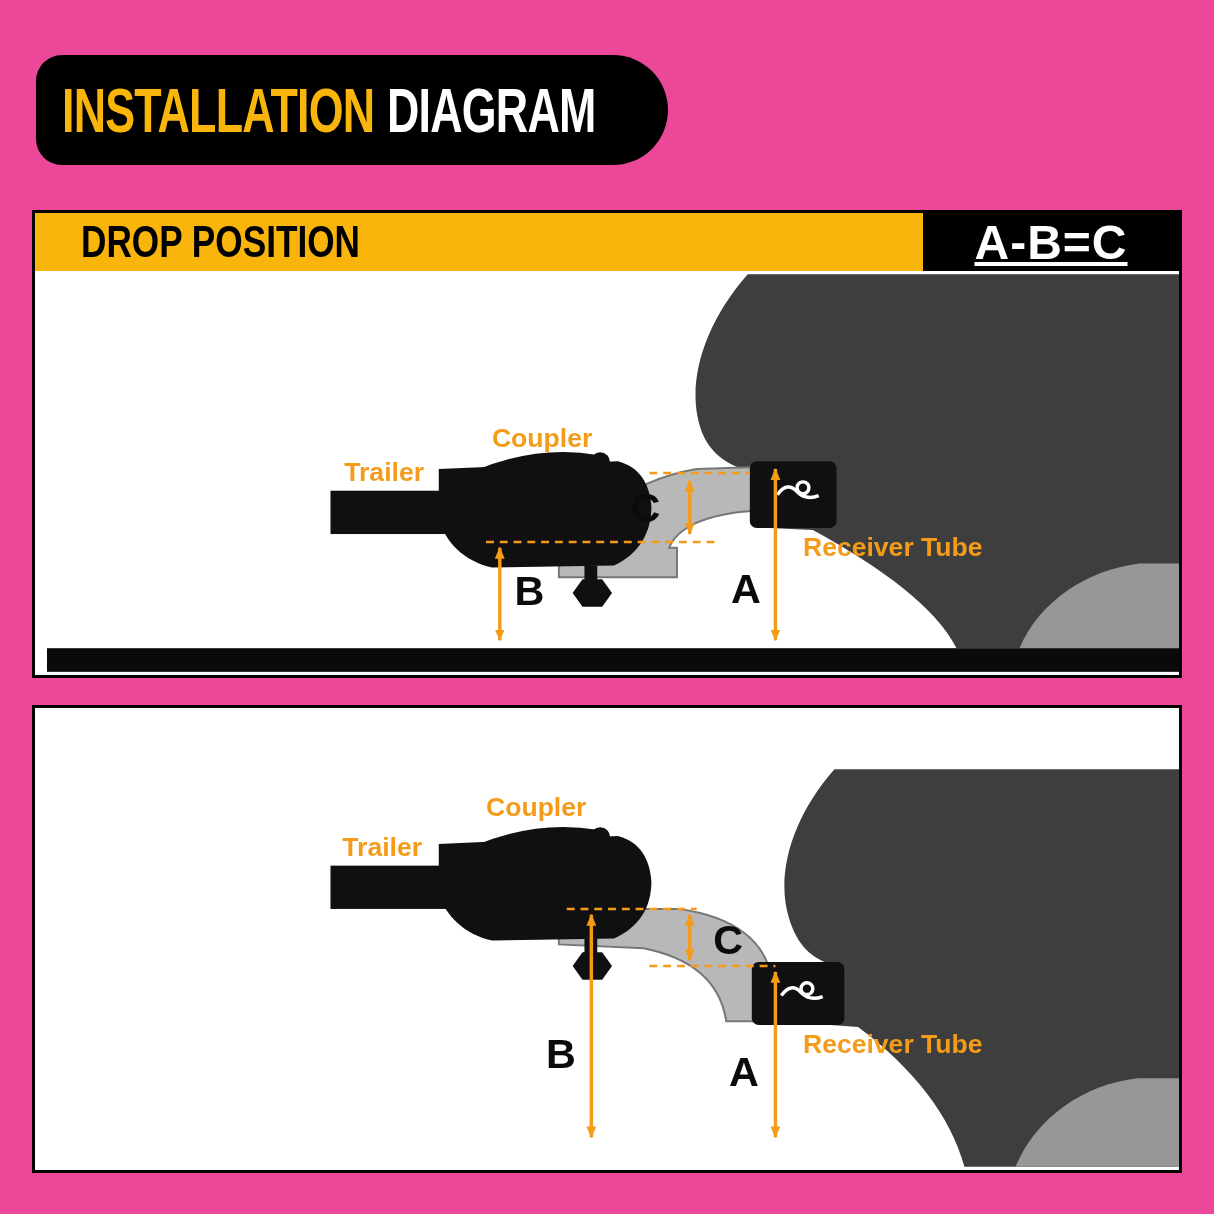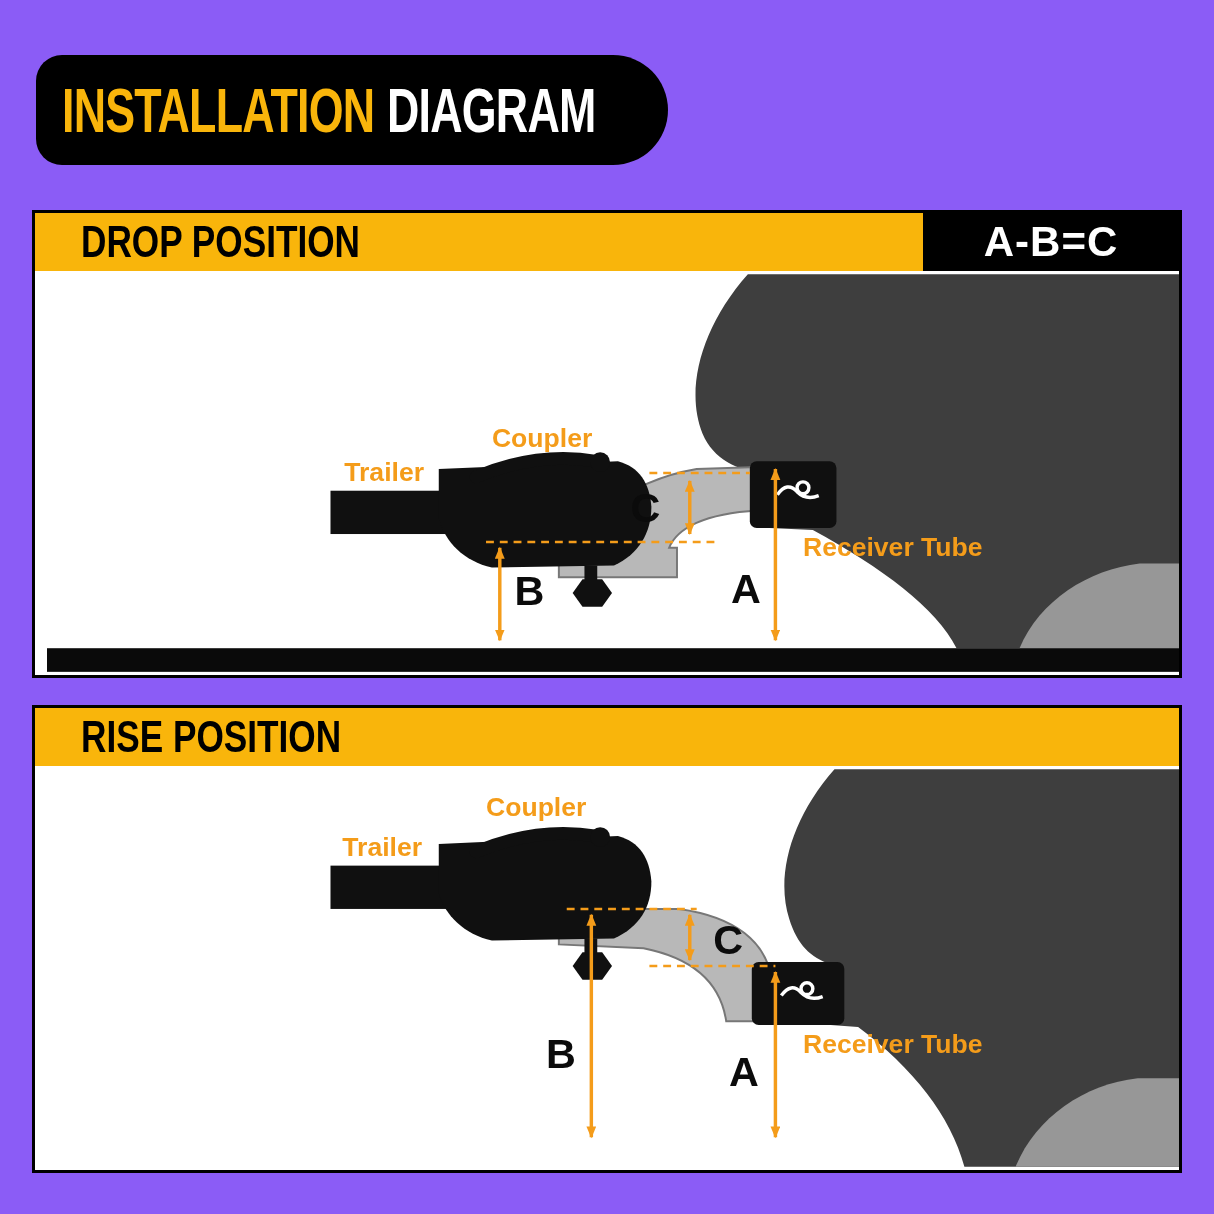--- a/index.html
+++ b/index.html
@@ -1,17 +1,17 @@
 <!DOCTYPE html>
 <html><head>
 <meta charset="utf-8">
 <style>
   html,body{margin:0;padding:0;}
   .page{
-    width:1214px;height:1214px;background:#8b5cf6;overflow:hidden;
+    width:1214px;height:1214px;background:#ec4899;overflow:hidden;
     font-family:"Liberation Sans",sans-serif;position:relative;
   }
   
   .title-banner{
     margin:55px 0 0 36px;width:632px;height:110px;background:#000000;
     border-radius:26px 55px 55px 26px;display:flex;align-items:center;
     padding-left:26px;box-sizing:border-box;
   }
   .title-inner{
     display:flex;gap:16px;white-space:nowrap;
@@ -30,21 +30,21 @@
     flex:1;background:#F9B50B;display:flex;align-items:center;
     padding-left:46px;overflow:hidden;
   }
   .panel-title{
     font-size:40px;font-weight:bold;color:#000000;white-space:nowrap;
     transform:scale(0.88,1.1);transform-origin:left center;letter-spacing:0;
   }
   .panel-formula{
     width:256px;background:#000000;color:#ffffff;display:flex;
     align-items:center;justify-content:center;
-    font-size:42px;font-weight:bold;letter-spacing:1px;
+    font-size:48px;font-weight:bold;letter-spacing:1px;text-decoration:underline;
   }
   .panel-body{background:#ffffff;margin-left:12px;}
   .panel-body svg{display:block;width:100%;height:404px;}
   
   .olabel{font-family:"Liberation Sans",sans-serif;font-weight:bold;font-size:27px;fill:#F49C1A;}
   .mlabel{font-family:"Liberation Sans",sans-serif;font-weight:bold;font-size:42px;fill:#0b0b0b;}
 </style>
 </head>
 <body>
 
@@ -104,23 +104,20 @@
         <text class="mlabel" x="710" y="334" text-anchor="middle">A</text>
         <text class="mlabel" x="490" y="336" text-anchor="middle">B</text>
 
         <rect x="0" y="380" width="1150" height="24" fill="#0a0a0a"></rect>
       </svg>
     </div>
   </section>
 
   <section class="panel">
     <header class="panel-header">
-      <div class="panel-title-bar">
-        <span class="panel-title">RISE POSITION</span>
-      </div>
     </header>
     <div class="panel-body">
       <svg viewBox="0 0 1150 404">
         <defs>
           <marker id="ah2" orient="auto-start-reverse" markerUnits="userSpaceOnUse" markerWidth="14" markerHeight="12" refX="11" refY="5">
             <path d="M0,0 L12,5 L0,10 Z" fill="#F49C1A"></path>
           </marker>
         </defs>
 
         <path fill="#3E3E3E" d="M 800,0 C 756,50 740,108 754,152 C 762,178 776,192 796,198 L 796,260 L 824,262 C 880,304 918,352 932,404 L 1150,404 L 1150,0 Z"></path>

